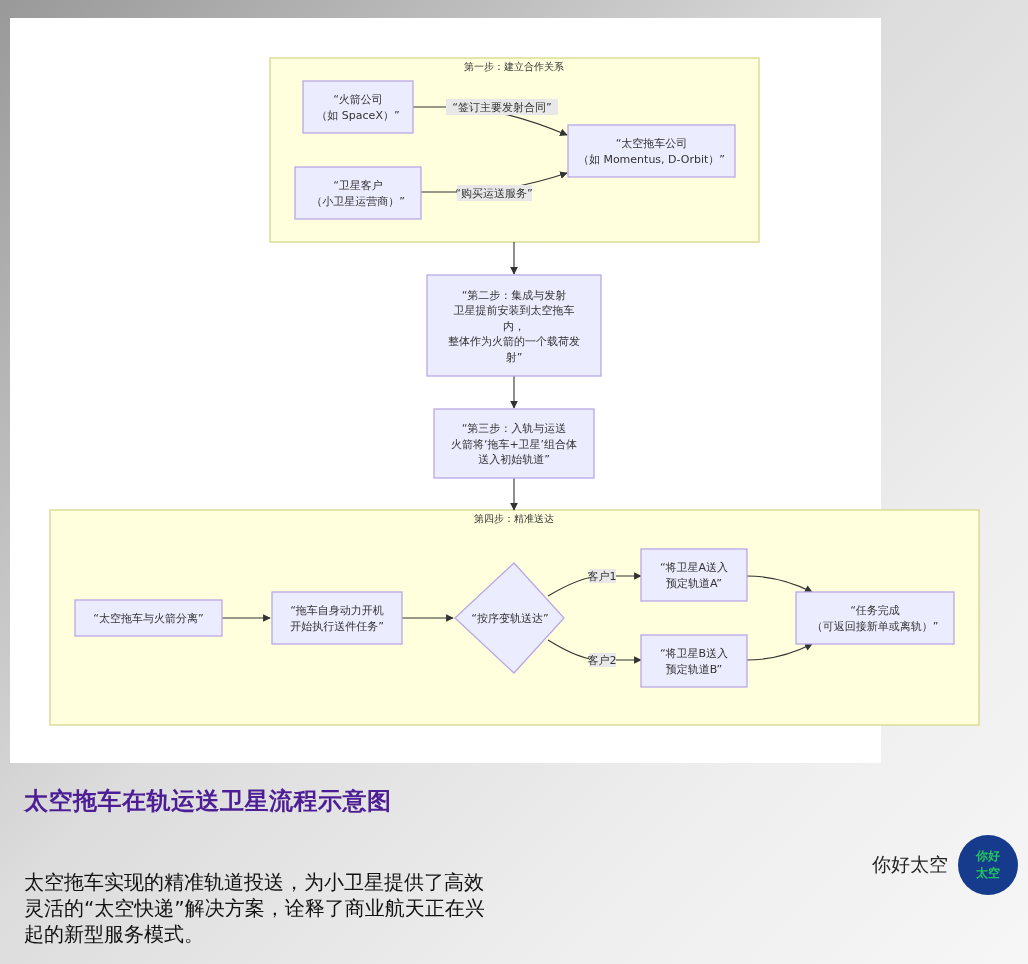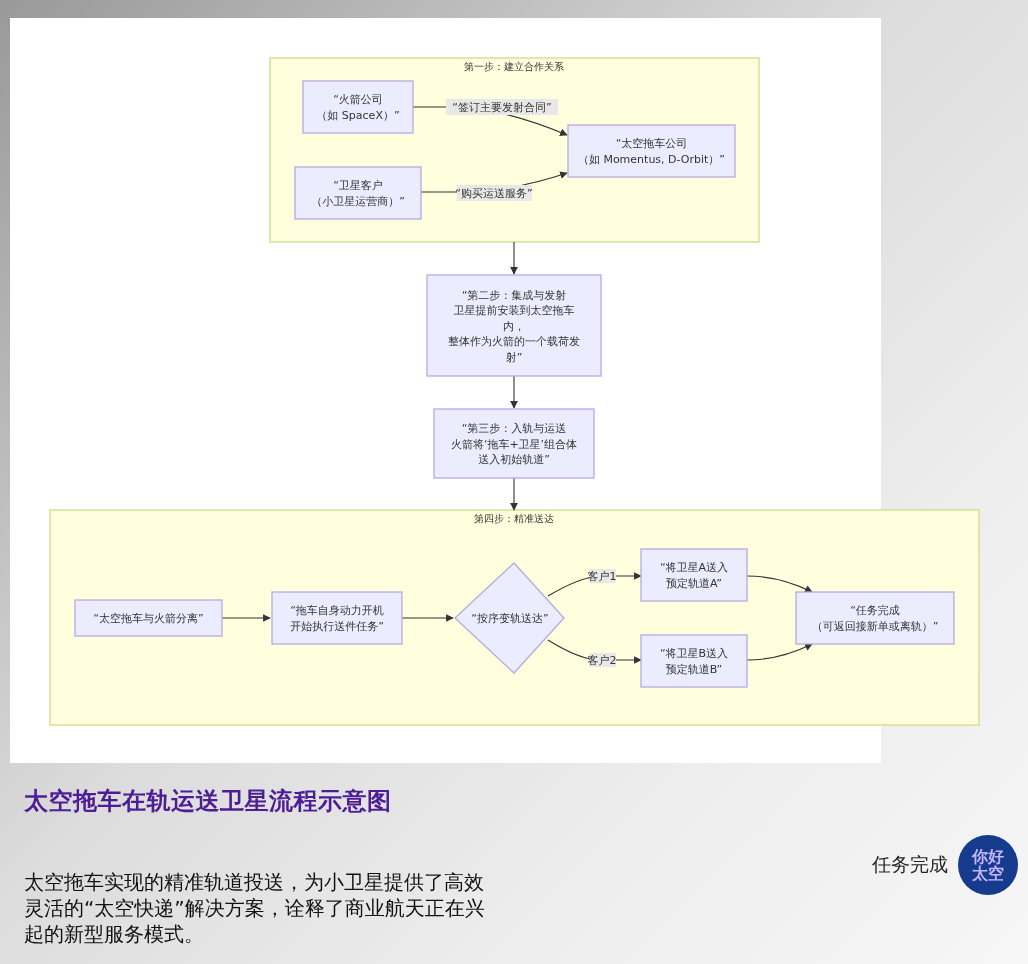--- a/index.html
+++ b/index.html
@@ -31,22 +31,22 @@
       font-size: 20px; line-height: 26px; color: #111;
       font-family: "DejaVu Sans", "Liberation Sans", sans-serif;
       margin-top: 31px;
     }
     #brand {
       position: absolute; right: 10px; top: 835px; display: flex; align-items: center; gap: 10px;
     }
     #brand-name { font-size: 19px; color: #222; }
     #brand-logo {
       width: 60px; height: 60px; border-radius: 50%; background: #163a8c;
-      color: #c4b5fd; display: flex; align-items: center; justify-content: center;
-      font-size: 16px; line-height: 17px; text-align: left; font-weight: bold;
+      color: #22c55e; display: flex; align-items: center; justify-content: center;
+      font-size: 12px; line-height: 17px; text-align: left; font-weight: bold;
       flex-direction: column;
     }
   </style>
 </head>
 <body>
 
 <div id="panel">
   <svg id="diagram" width="1009" height="745" viewBox="10 10 1009 745">
     <defs>
       <marker id="arr" viewBox="0 0 10 10" refX="9" refY="5" markerWidth="7" markerHeight="7" orient="auto">
@@ -150,18 +150,18 @@
       <polygon class="node" points="514,555 564,610 514,665 455,610"></polygon>
       <text class="lbl" x="510" y="614" text-anchor="middle">“按序变轨送达”</text>
     </g>
   </svg>
 </div>
 
 <div id="caption-title">太空拖车在轨运送卫星流程示意图</div>
 <div id="caption-desc">太空拖车实现的精准轨道投送，为小卫星提供了高效灵活的“太空快递”解决方案，诠释了商业航天正在兴起的新型服务模式。</div>
 
 <div id="brand">
-  <span id="brand-name">任务完成</span>
+  <span id="brand-name">你好太空</span>
   <div id="brand-logo">
     <span>你好</span>
     <span>太空</span>
   </div>
 </div>
 
 </body></html>

